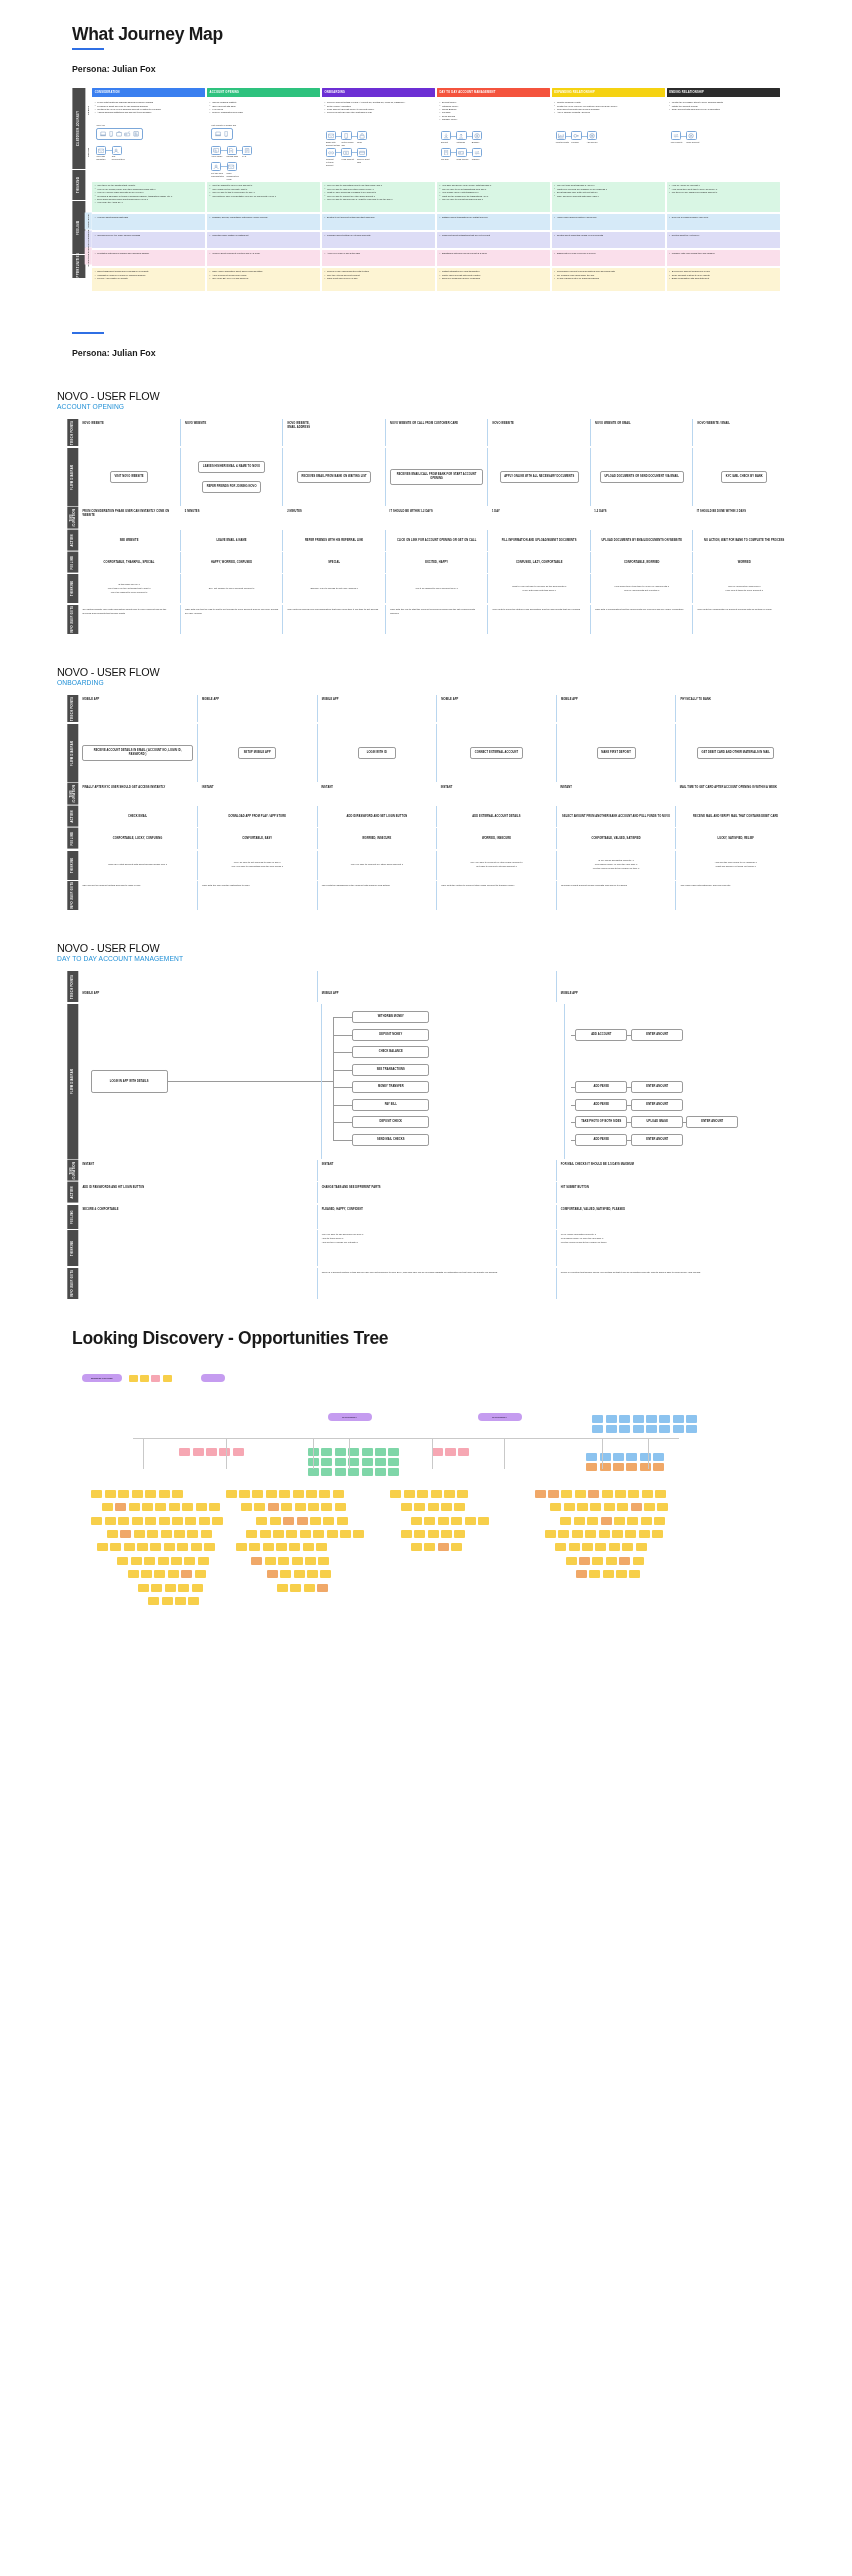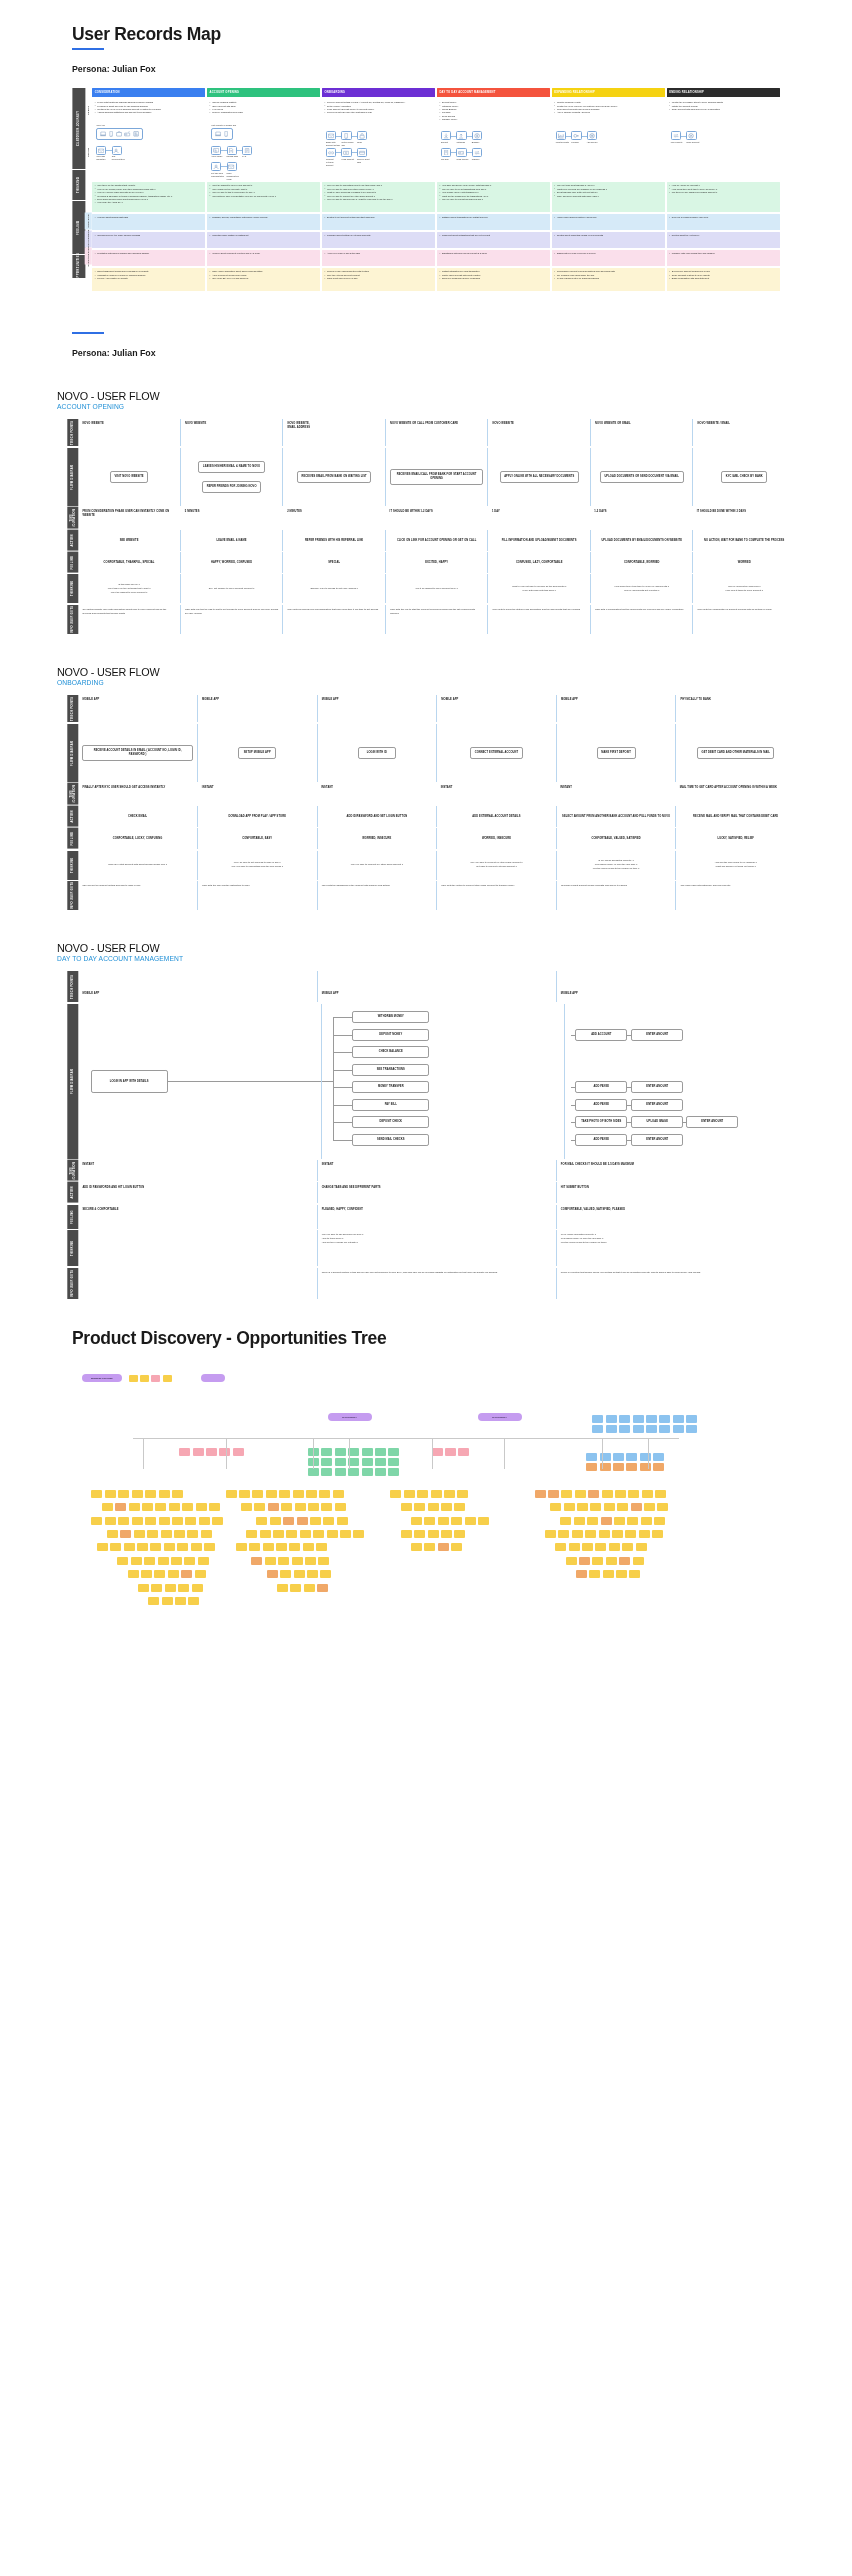--- a/index.html
+++ b/index.html
@@ -132,21 +132,21 @@
   .ot-pill { position: absolute; border-radius: 10.3px; }
   .ot-line { position: absolute; background: #c9c9c9; }
 </style>
 </head>
 <body>
 
 <div class="page">
 
   <div style="height:25px"></div>
   <div class="section-head">
-    <div class="sec-title">User Records Map</div>
+    <div class="sec-title">What Journey Map</div>
     <div class="sec-rule"></div>
     <div class="sec-sub">Persona: Julian Fox</div>
   </div>
 
   <div class="jm-wrap">
     <div class="jm">
 
       <div class="jm-railcol">
         <div class="jm-rail" style="height:81px">CUSTOMER JOURNEY</div>
         <div class="jm-rail" style="height:30px">THINKING</div>
@@ -1125,21 +1125,21 @@
             <div class="uf-c">
               <div class="uf-reg">There is a system that double check your details so that it can be deposited correctly and its always safe to send money and checks.</div>
             </div>
           </div>
         </div>
       </div>
     </div>
 
   <div style="height:30px"></div>
   <div class="section-head">
-    <div class="sec-title">Product Discovery - Opportunities Tree</div>
+    <div class="sec-title">Looking Discovery - Opportunities Tree</div>
   </div>
   <div class="ot-wrap" id="ot-board">
       <div class="ot-pill" style="left: 11.3px; top: 12.4px; width: 40px; height: 8.8px; background: rgb(197, 156, 240); display: flex; align-items: center; justify-content: center; font-size: 2.1px; color: rgb(59, 42, 82); font-weight: 700;">BUSINESS OUTCOME</div>
       <div class="ot-note" style="left: 58px; top: 13.4px; width: 9.3px; height: 7.2px; background: rgb(247, 207, 74);"></div>
       <div class="ot-note" style="left: 69px; top: 13.4px; width: 9.3px; height: 7.2px; background: rgb(247, 207, 74);"></div>
       <div class="ot-note" style="left: 80px; top: 13.4px; width: 9.3px; height: 7.2px; background: rgb(246, 167, 179);"></div>
       <div class="ot-note" style="left: 92px; top: 13.4px; width: 9.3px; height: 7.2px; background: rgb(247, 207, 74);"></div>
       <div class="ot-pill" style="left: 130px; top: 12.4px; width: 24px; height: 8.2px; background: rgb(197, 156, 240); display: flex; align-items: center; justify-content: center; font-size: 2.1px; color: rgb(59, 42, 82); font-weight: 700;"></div>
       <div class="ot-pill" style="left: 257px; top: 52px; width: 44px; height: 8.2px; background: rgb(197, 156, 240); display: flex; align-items: center; justify-content: center; font-size: 2.1px; color: rgb(59, 42, 82); font-weight: 700;">OPPORTUNITY</div>
       <div class="ot-pill" style="left: 407px; top: 52px; width: 44px; height: 8.2px; background: rgb(197, 156, 240); display: flex; align-items: center; justify-content: center; font-size: 2.1px; color: rgb(59, 42, 82); font-weight: 700;">OPPORTUNITY</div>

